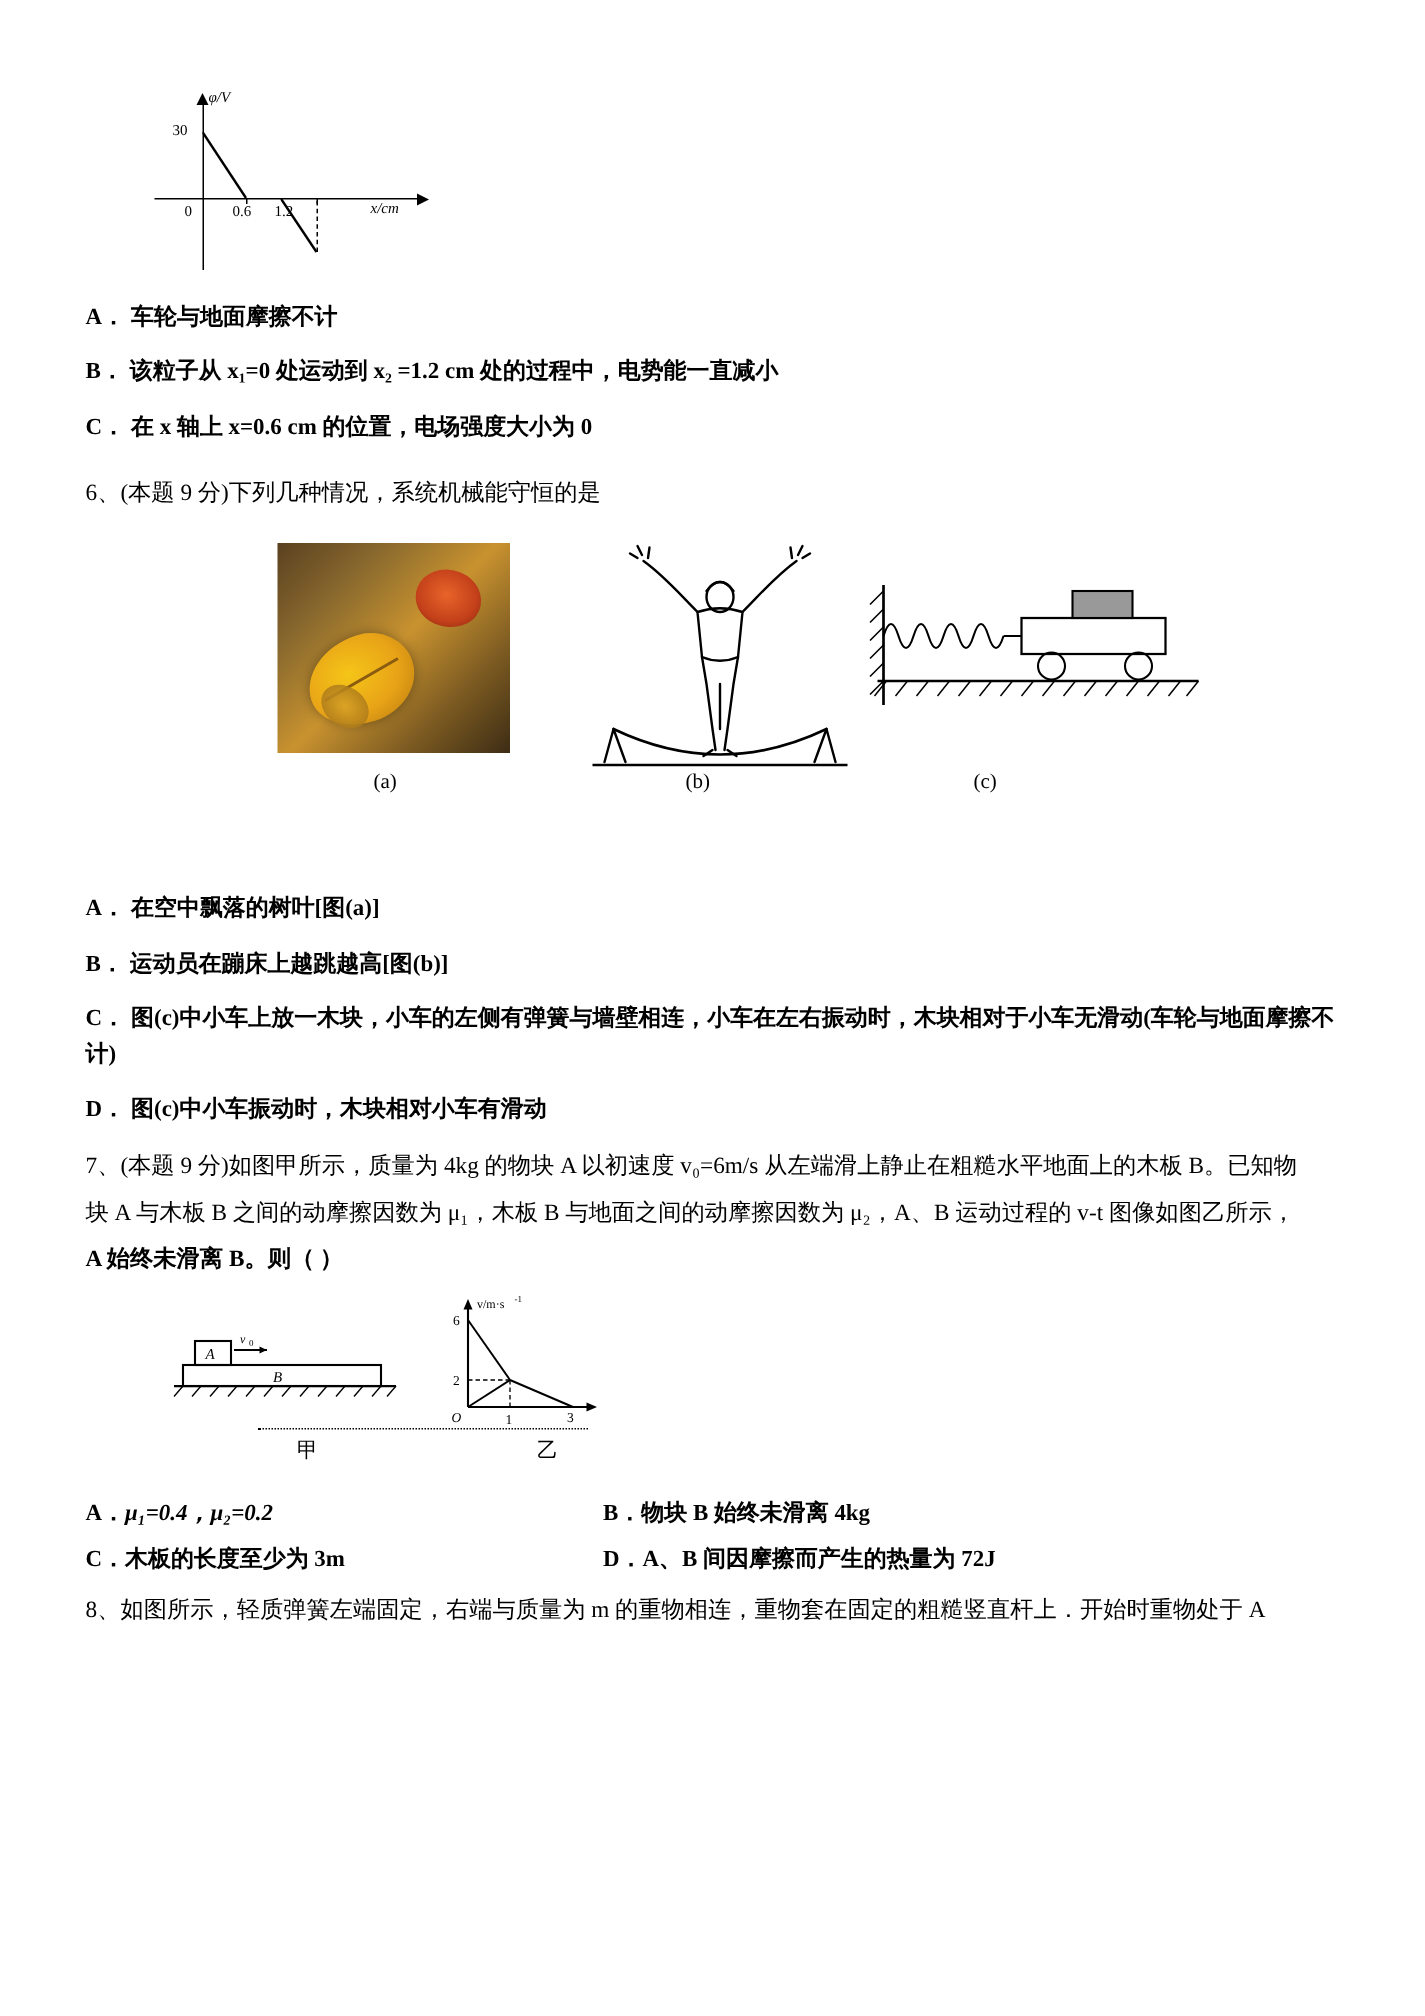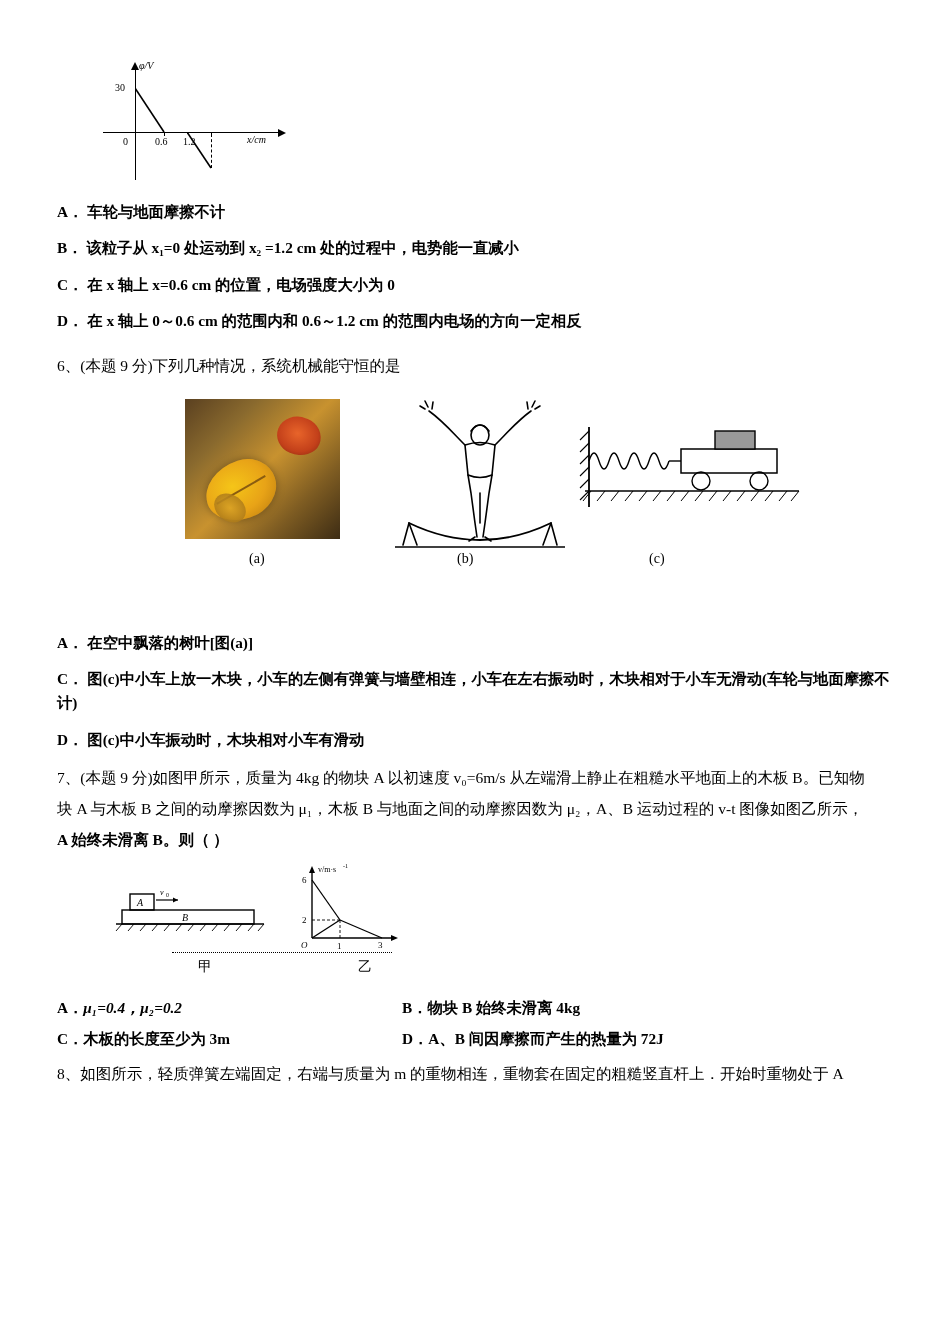--- a/index.html
+++ b/index.html
@@ -199,23 +199,20 @@
     </div>
 
     <p class="opt">
       <span class="lbl">A．</span><span>车轮与地面摩擦不计</span>
     </p>
     <p class="opt">
       <span class="lbl">B．</span><span>该粒子从 x₁=0 处运动到 x₂ =1.2 cm 处的过程中，电势能一直减小</span>
     </p>
     <p class="opt">
       <span class="lbl">C．</span><span>在 x 轴上 x=0.6 cm 的位置，电场强度大小为 0</span>
-    </p>
-    <p class="opt">
-      <span class="lbl">D．</span><span>在 x 轴上 0～0.6 cm 的范围内和 0.6～1.2 cm 的范围内电场的方向一定相反</span>
     </p>
 
     <p class="qline" style="margin-top:18px;">6、(本题 9 分)下列几种情况，系统机械能守恒的是</p>
 
     <div class="fig2">
 
       <div class="leafbox">
         <div class="leafA"></div>
         <div class="leafB"></div>
         <div class="leafC"></div>
@@ -302,20 +299,23 @@
           </g>
         </g>
       </svg>
       <div class="cap" style="left:522px; top:152px;">(c)</div>
     </div>
 
     <p class="opt" style="margin-top:22px;">
       <span class="lbl">A．</span><span>在空中飘落的树叶[图(a)]</span>
     </p>
     <p class="opt">
+      <span class="lbl">B．</span><span>运动员在蹦床上越跳越高[图(b)]</span>
+    </p>
+    <p class="opt">
       <span class="lbl">C．</span><span>图(c)中小车上放一木块，小车的左侧有弹簧与墙壁相连，小车在左右振动时，木块相对于小车无滑动(车轮与地面摩擦不计)</span>
     </p>
     <p class="opt">
       <span class="lbl">D．</span><span>图(c)中小车振动时，木块相对小车有滑动</span>
     </p>
 
     <p class="qline" style="margin-bottom:2px;">7、(本题 9 分)如图甲所示，质量为 4kg 的物块 A 以初速度 v₀=6m/s 从左端滑上静止在粗糙水平地面上的木板 B。已知物</p>
     <p class="qline" style="margin-bottom:2px;">块 A 与木板 B 之间的动摩擦因数为 μ₁，木板 B 与地面之间的动摩擦因数为 μ₂，A、B 运动过程的 v-t 图像如图乙所示，</p>
     <p class="qline" style="margin-bottom:6px; font-weight:bold;">A 始终未滑离 B。则（      ）</p>
 

